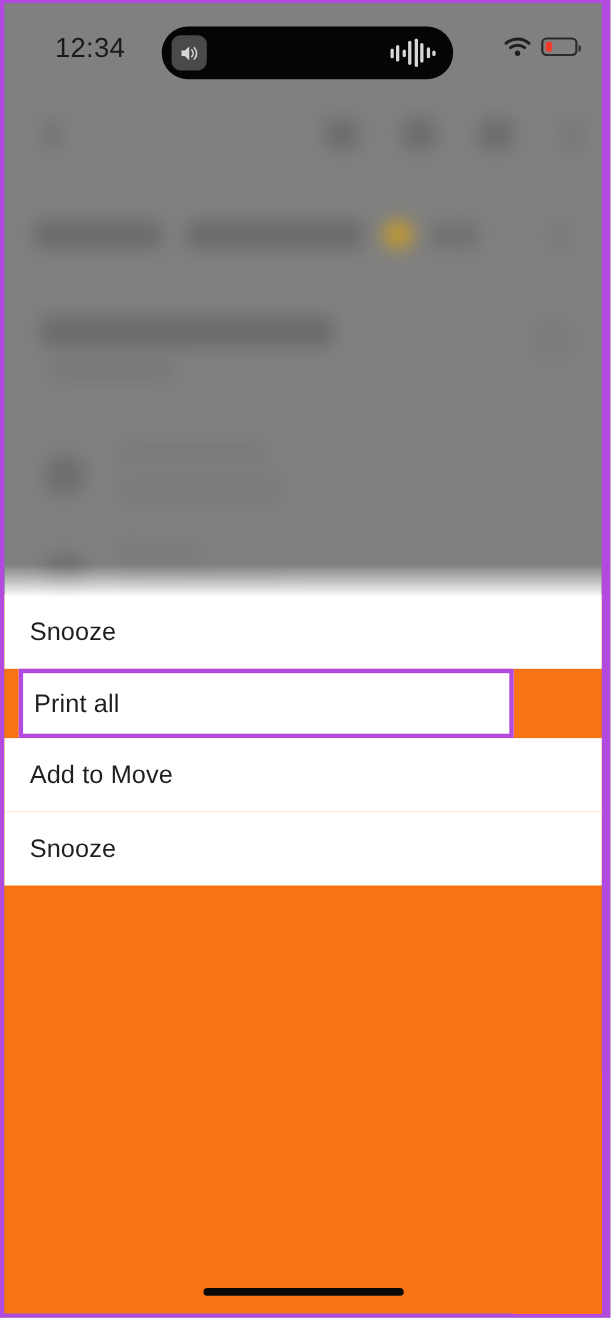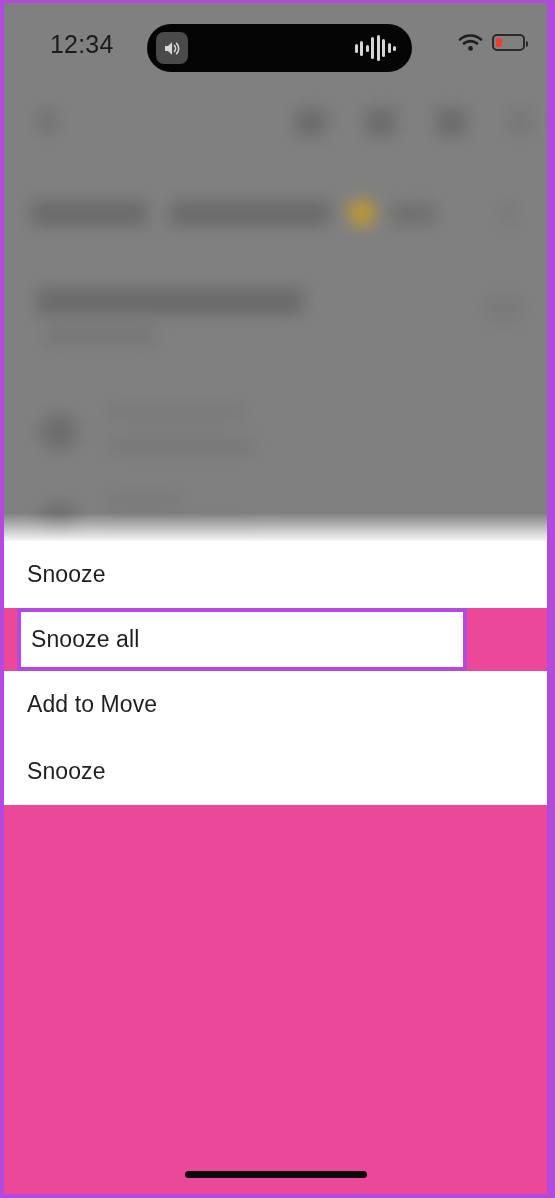--- a/index.html
+++ b/index.html
@@ -226,21 +226,21 @@
     background: linear-gradient(to bottom, rgba(128,128,128,0), #ffffff);
     z-index: 7;
   }
 
   
   #action-sheet {
     position: absolute;
     left: 0; top: 538px;
     width: 543px;
     height: 653px;
-    background: #ec4899;
+    background: #f97316;
     z-index: 10;
   }
   .menu-item {
     position: relative;
     height: 67px;
     display: flex;
     align-items: center;
     padding-left: 23px;
     font-size: 23px;
     color: #1f1f1f;
@@ -345,21 +345,21 @@
       </div>
     </div>
   </div>
 
   <div id="action-sheet">
 
     <div class="menu-item">
       <span>Snooze</span>
     </div>
     <div class="menu-item highlighted">
-      <span>Snooze all</span>
+      <span>Print all</span>
     </div>
     <div class="menu-item">
       <span>Add to Move</span>
     </div>
     <div class="menu-item">
       <span>Snooze</span>
     </div>
 
     <div id="home-indicator"></div>
   </div>

